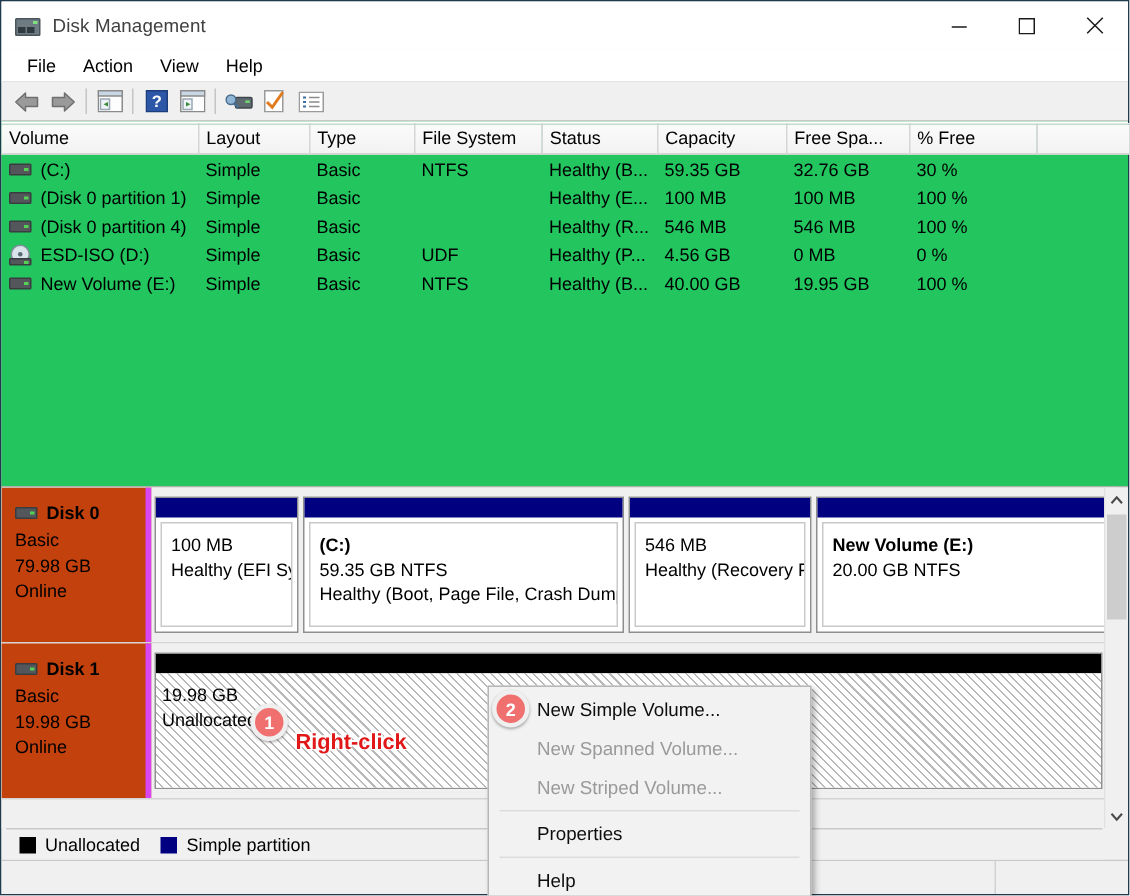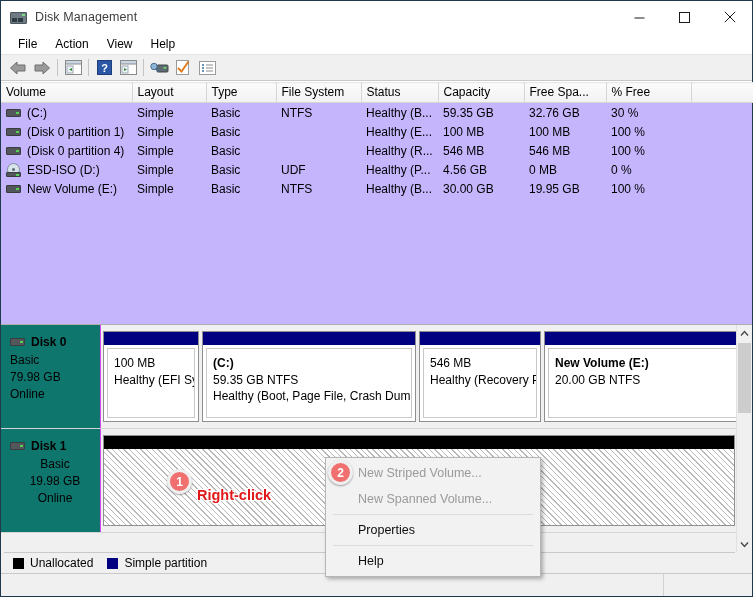--- a/index.html
+++ b/index.html
@@ -37,21 +37,21 @@
   .menubar{height:21px;background:#ffffff;display:flex;align-items:center;padding-left:8px;flex:0 0 auto;border-bottom:1px solid #e4e4e4;text-align:right;}
   .menu-item{padding:2px 9px;font-size:12px;color:#000;}
 
   
   .toolbar{height:25px;background:#f0f0f0;display:flex;align-items:center;padding-left:5px;flex:0 0 auto;
            border-bottom:1px solid #c8c8c8;}
   .tb-btn{width:24px;height:22px;display:flex;align-items:center;justify-content:center;}
   .tb-sep{width:1px;height:17px;background:#c4c4c4;margin:0 3px;}
 
   
-  .listpane{flex:0 0 auto;background:#c4b5fd;border-bottom:1px solid #b0b0b0;position:relative;}
+  .listpane{flex:0 0 auto;background:#22c55e;border-bottom:1px solid #b0b0b0;position:relative;}
   .lp-inner{border-top:1px solid #fff;}
   table.vol{border-collapse:collapse;width:753px;table-layout:fixed;}
   table.vol th{
     background:linear-gradient(to bottom,#fbfbfb 0%,#f2f2f2 100%);
     border-right:1px solid #d6d6d6;
     border-bottom:1px solid #d6d6d6;
     border-top:1px solid #e8e8e8;
     font-weight:normal;text-align:left;
     padding:2px 0 3px 5px;height:15px;font-size:12px;color:#000;
     box-sizing:border-box;
@@ -67,21 +67,21 @@
   .vicon.cd .cdd{position:absolute;left:1px;top:-3px;width:13px;height:13px;border-radius:50%;background:#d8e3ea;border:1px solid #7d8e99;box-sizing:border-box;}
   .vicon.cd .cdh{position:absolute;left:6px;top:2px;width:3px;height:3px;border-radius:50%;background:#5a6b75;}
   .vicon.cd .cdb{position:absolute;left:0px;top:6px;width:15px;height:5px;background:#53565a;border:1px solid #3a3d40;box-sizing:border-box;border-radius:1px;}
   .vicon.cd .cdl{position:absolute;left:10px;top:8px;width:3px;height:2px;background:#56d156;}
 
   
   .graphpane{flex:1 1 auto;background:#f0f0f0;position:relative;overflow:hidden;}
   .gp-area{position:absolute;left:0;top:0;right:15px;bottom:0;background:#f0f0f0;}
   .diskrow{display:flex;border-bottom:1px solid #d4d4d4;box-sizing:border-box;}
   .diskinfo{
-    width:100px;flex:0 0 100px;background:#0f766e;border-right:1px solid #d946ef;
+    width:100px;flex:0 0 100px;background:#c2410c;border-right:4px solid #d946ef;
     padding:9px 0 0 9px;box-sizing:border-box;font-size:12px;line-height:17px;
   }
   .diskinfo .dname{font-weight:bold;display:flex;align-items:center;gap:6px;margin-bottom:1px;}
   .dicon{display:inline-block;width:15px;height:9px;position:relative;}
   .dicon .dk{position:absolute;left:0;top:0;width:15px;height:8px;background:#53565a;border:1px solid #3a3d40;box-sizing:border-box;border-radius:1px;}
   .dicon .led{position:absolute;left:10px;top:3px;width:3px;height:2px;background:#56d156;}
   .parts{flex:1 1 auto;display:flex;padding:6px 2px 6px 2px;box-sizing:border-box;gap:3px;background:#f0f0f0;}
   .part{
     border:1px solid #8f8f8f;box-sizing:border-box;background:#fff;display:flex;flex-direction:column;
   }
@@ -336,21 +336,21 @@
             <td></td>
           </tr>
           <tr>
             <td class="volcell">
               <span class="vicon"><span class="dk"></span><span class="led"></span></span><span>New Volume (E:)</span>
             </td>
             <td>Simple</td>
             <td>Basic</td>
             <td>NTFS</td>
             <td>Healthy (B...</td>
-            <td>30.00 GB</td>
+            <td>40.00 GB</td>
             <td>19.95 GB</td>
             <td>100 %</td>
             <td></td>
           </tr>
         </tbody>
       </table>
     </div>
   </div>
 
   <div class="graphpane">
@@ -397,21 +397,21 @@
           <div class="part" style="width:198px;">
             <div class="cap"></div>
             <div class="body">
               <div class="pname">New Volume  (E:)</div>
               <div>20.00 GB NTFS</div>
             </div>
           </div>
         </div>
       </div>
 
-      <div class="diskrow" style="height:104px;text-align:center;">
+      <div class="diskrow" style="height:104px;">
         <div class="diskinfo">
           <div class="dname">
             <span class="dicon">
                 <span class="dk"></span>
                 <span class="led"></span>
               </span>
             <span>Disk 1</span>
           </div>
           <div>Basic</div>
           <div>19.98 GB</div>
@@ -453,22 +453,23 @@
       <span class="lg-label">Simple partition</span>
     </div>
   </div>
 
   <div class="statusbar">
     <div class="sb-left"></div>
     <div class="sb-right"></div>
   </div>
 
   <div class="ctxmenu">
+    <div class="ctx-item">New Simple Volume...</div>
+    <div class="ctx-item disabled">New Spanned Volume...</div>
     <div class="ctx-item disabled">New Striped Volume...</div>
-    <div class="ctx-item disabled">New Spanned Volume...</div>
     <div class="ctx-sep"></div>
     <div class="ctx-item">Properties</div>
     <div class="ctx-sep"></div>
     <div class="ctx-item">Help</div>
   </div>
 
   <div class="badge" id="badge1">1</div>
   <div class="anno-text" id="anno1">Right-click</div>
   <div class="badge" id="badge2">2</div>
 

